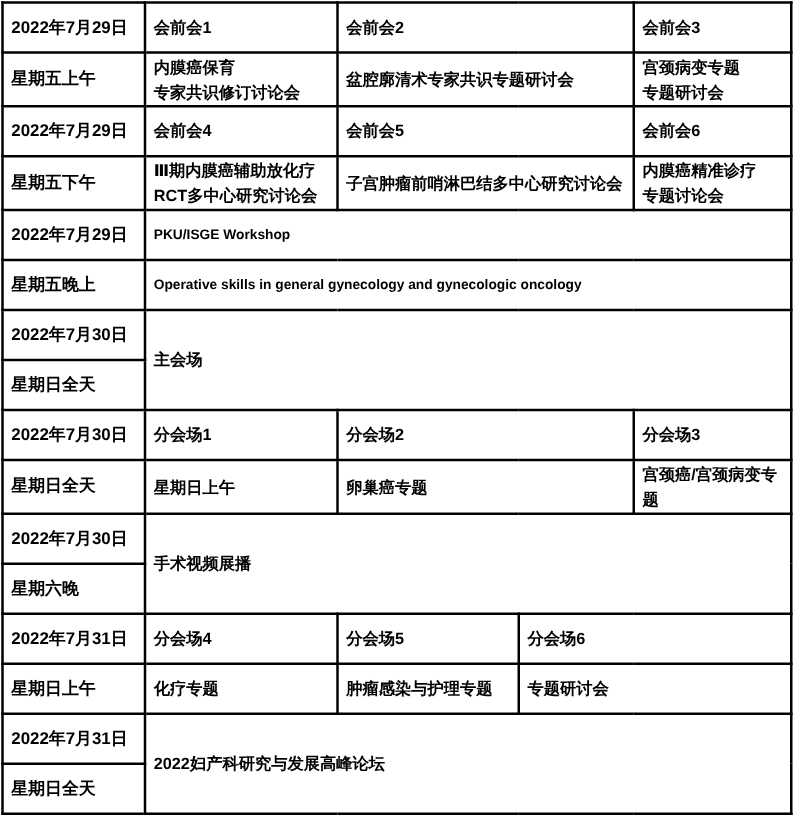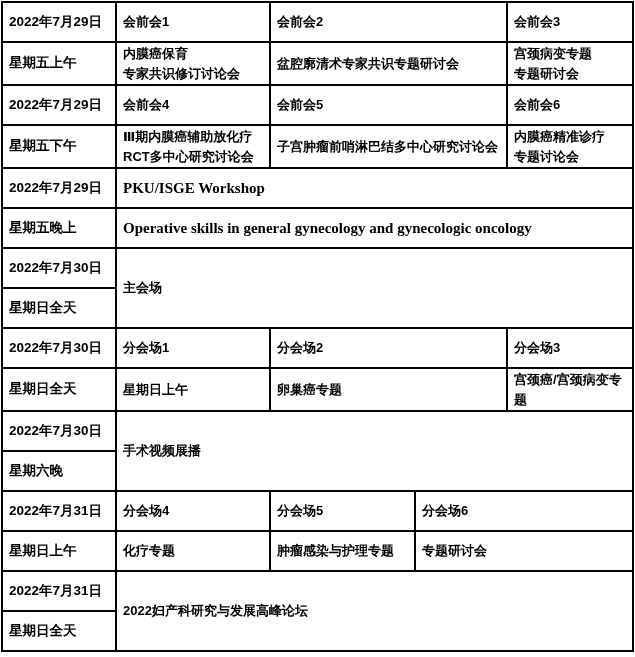--- a/index.html
+++ b/index.html
@@ -33,22 +33,21 @@
     overflow: hidden;
   }
   td.date-cell, td.time-cell {
     font-size: 13.5px;
   }
   td.session-cell {
     font-size: 13px;
     border-radius: 12px;
   }
   td.session-cell.en {
-    font-size: 15px;
-    font-family: Liberation Serif, serif;
+    font-size: 11px;
   }
   tr { height: 40px; }
 </style>
 </head>
 <body>
 
 <table class="schedule">
   <colgroup>
     <col style="width:114px">
     <col style="width:154px">

